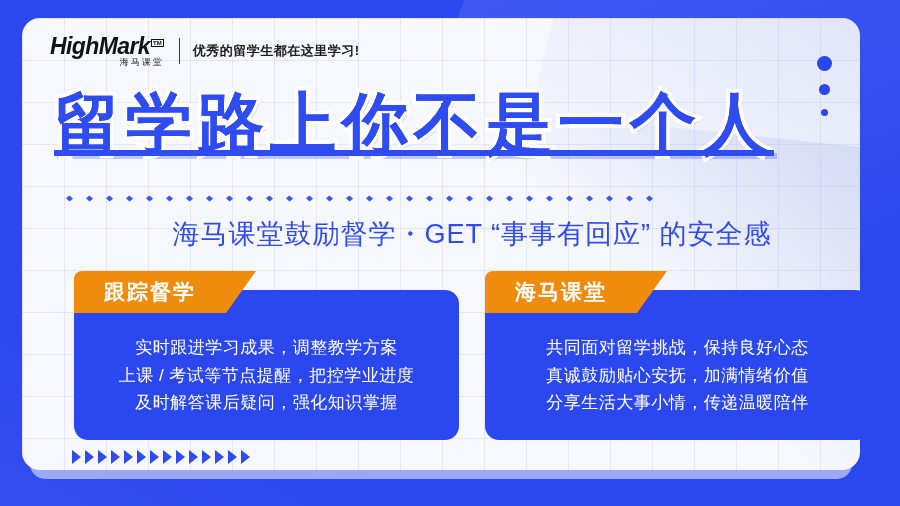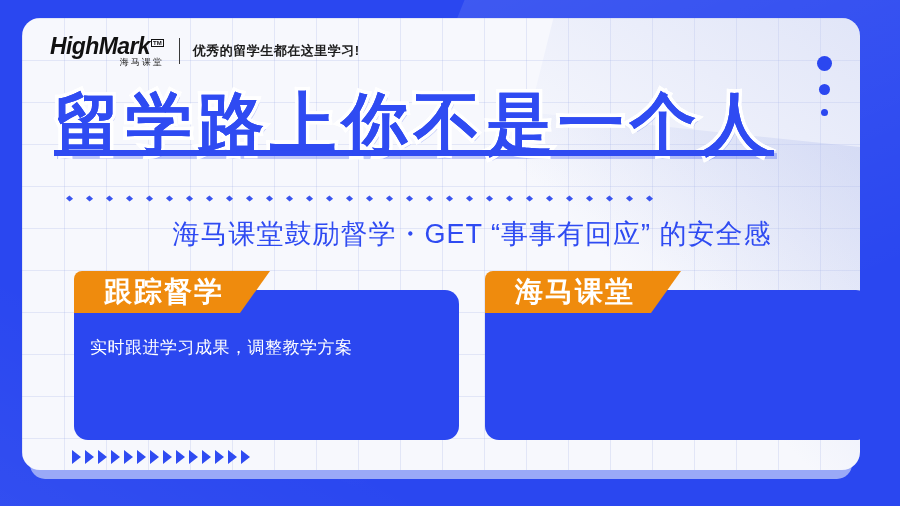--- a/index.html
+++ b/index.html
@@ -109,26 +109,26 @@
   .cards{position:absolute;left:52px;top:272px;width:796px;display:flex;gap:26px;}
   .card{position:relative;width:385px;height:150px;background:#2b47f0;border-radius:14px;}
   .card-banner{
     position:absolute;left:0;top:-19px;height:42px;min-width:182px;
     background:#ef8b0d;
     clip-path:polygon(0 0,100% 0,calc(100% - 30px) 100%,0 100%);
     border-top-left-radius:8px;
     display:flex;align-items:center;
   }
   .card-banner span{
-    color:#ffffff;font-size:28px;font-weight:bold;letter-spacing:2px;
+    color:#ffffff;font-size:21px;font-weight:bold;letter-spacing:2px;
     padding:0 46px 0 30px;white-space:nowrap;
   }
   .card-body{
     position:absolute;left:0;right:0;top:44px;padding:0 16px;
-    color:#ffffff;font-size:17px;line-height:1.62;letter-spacing:.5px;
+    color:#ffffff;font-size:17px;line-height:1.62;text-align:center;letter-spacing:.5px;
   }
   .card-body div{white-space:nowrap;}
 
   
   .arrows{position:absolute;left:50px;top:432px;display:flex;gap:4px;}
   .arrows i{
     display:block;width:0;height:0;border-style:solid;
     border-width:7px 0 7px 9px;border-color:transparent transparent transparent #2f4bf2;
   }
 
@@ -209,26 +209,33 @@
 
       <div class="subtitle">海马课堂鼓励督学・GET “事事有回应” 的安全感</div>
 
       <div class="cards">
         <div class="card">
           <div class="card-banner">
             <span>跟踪督学</span>
           </div>
           <div class="card-body">
             <div>实时跟进学习成果，调整教学方案</div>
+            <div>上课 / 考试等节点提醒，把控学业进度</div>
+            <div>及时解答课后疑问，强化知识掌握</div>
           </div>
         </div>
         <div class="card">
           <div class="card-banner">
             <span>海马课堂</span>
           </div>
+          <div class="card-body">
+            <div>共同面对留学挑战，保持良好心态</div>
+            <div>真诚鼓励贴心安抚，加满情绪价值</div>
+            <div>分享生活大事小情，传递温暖陪伴</div>
+          </div>
         </div>
       </div>
 
       <div class="arrows">
           <i></i>
           <i></i>
           <i></i>
           <i></i>
           <i></i>
           <i></i>

